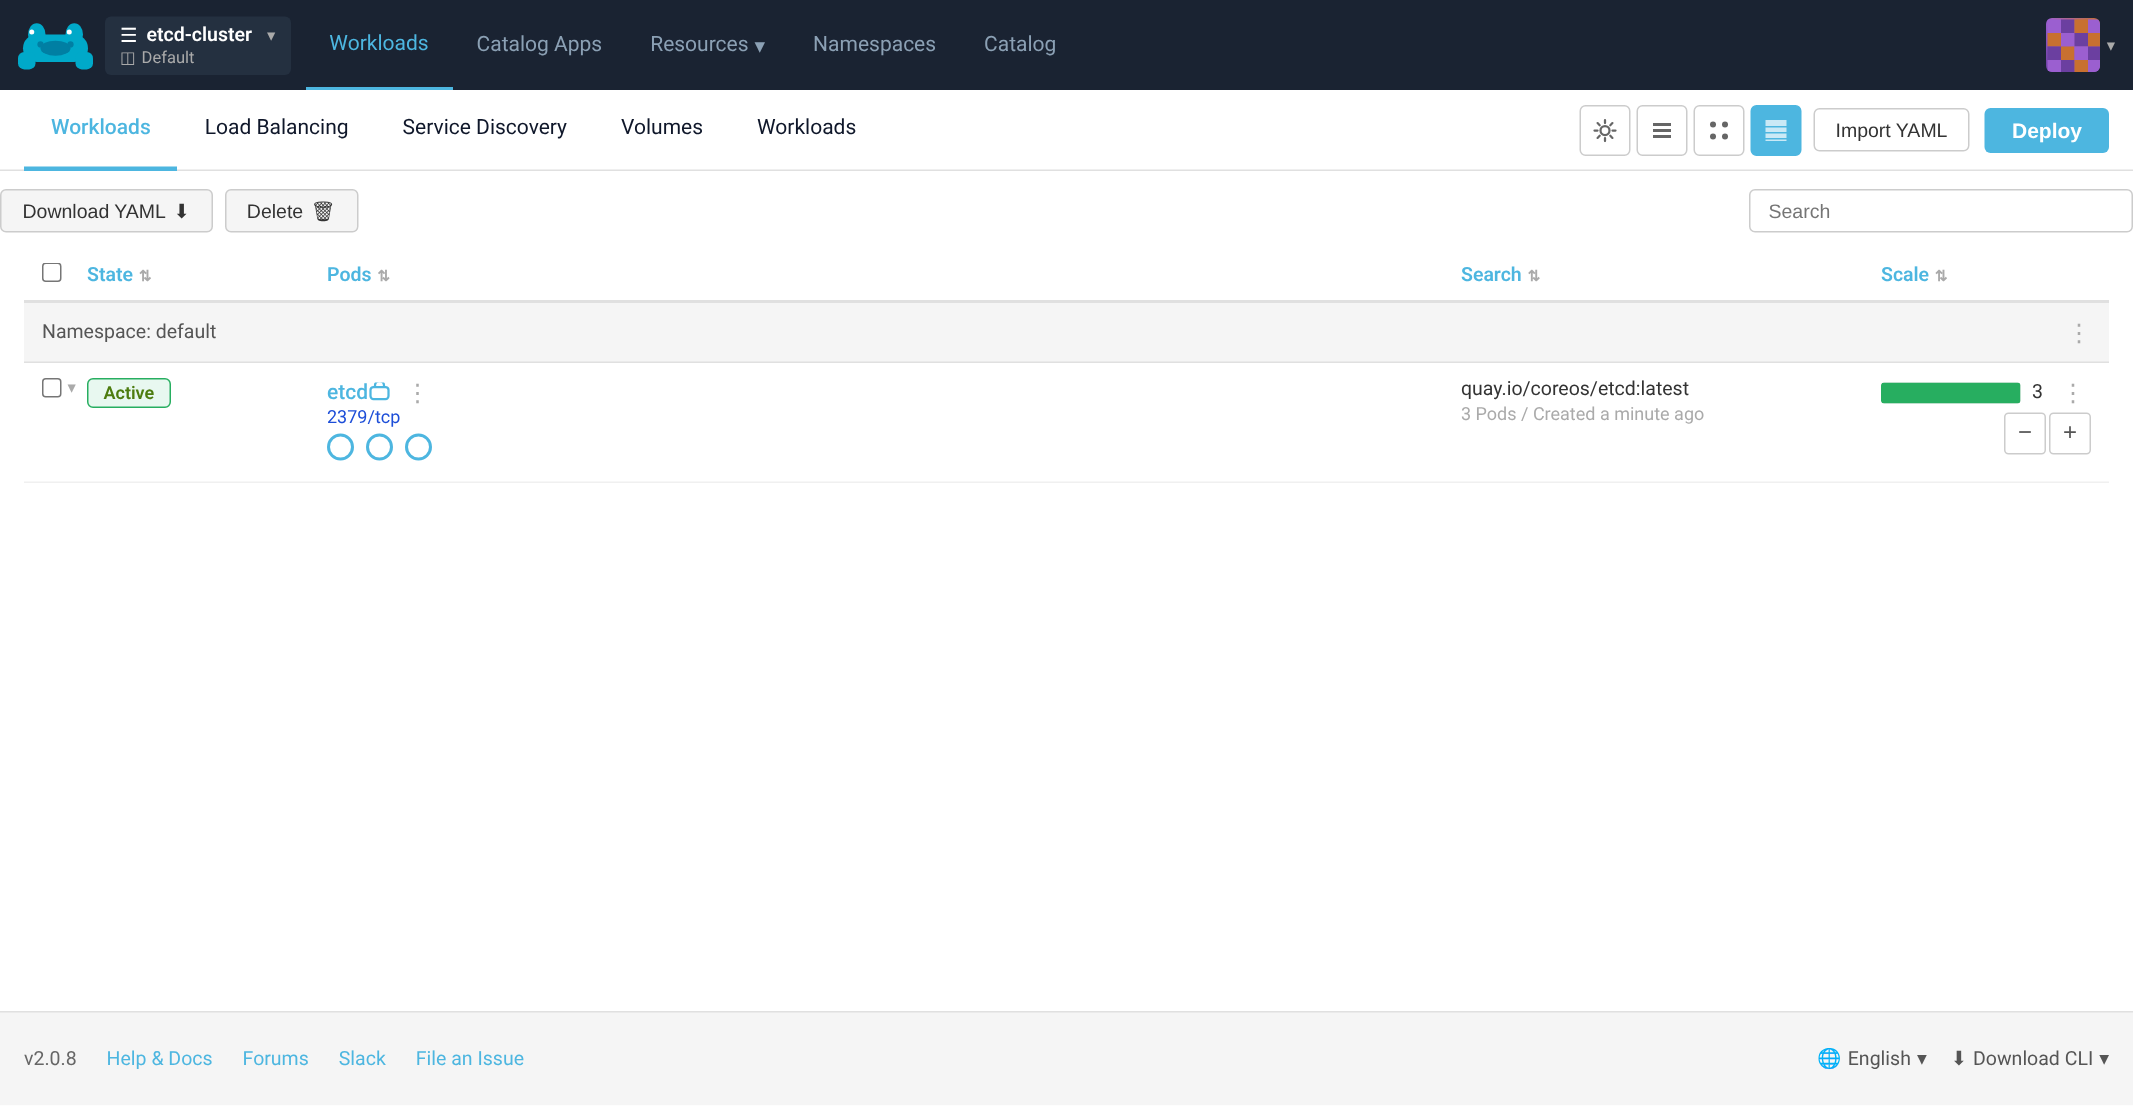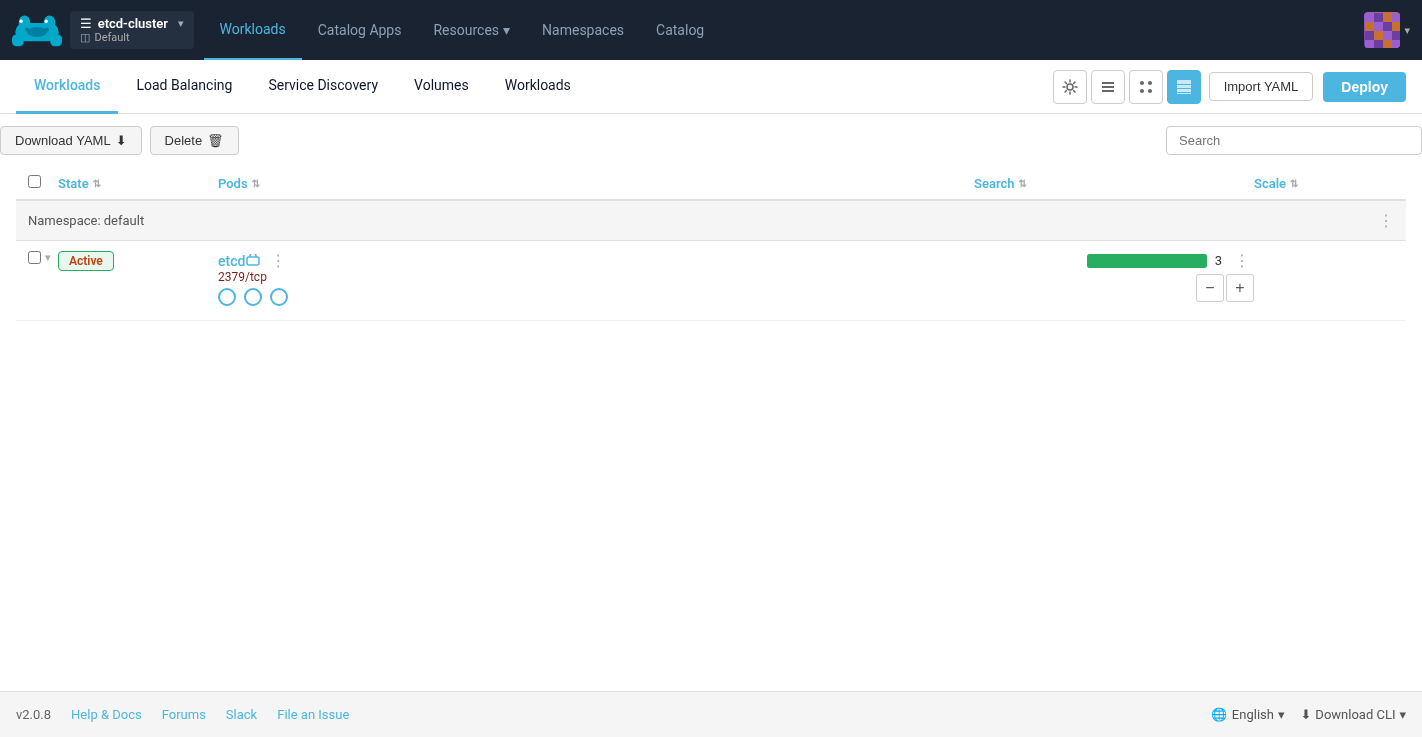--- a/index.html
+++ b/index.html
@@ -109,42 +109,42 @@
       font-size: 13px; color: #555;
     }
     .namespace-menu { color: #aaa; cursor: pointer; font-size: 16px; }
 
     .workload-row {
       display: grid; grid-template-columns: 30px 160px 1fr 280px 140px;
       padding: 10px 12px; border-bottom: 1px solid #f0f0f0; align-items: start;
     }
     .state-badge {
       display: inline-flex; align-items: center; padding: 2px 10px; border-radius: 4px;
-      font-size: 12px; font-weight: 600; background: #e8f8f0; color: #c2410c;
+      font-size: 12px; font-weight: 600; background: #e8f8f0; color: #4d7c0f;
       border: 1px solid #27ae60;
     }
     .workload-name-link { color: #4db6e0; font-size: 14px; font-weight: 500; cursor: pointer; text-decoration: none; display: flex; align-items: center; gap: 1px; }
-    .workload-port { color: #7f1d1d; font-size: 12px; }
+    .workload-port { color: #1d4ed8; font-size: 12px; }
     .workload-image { color: #333; font-size: 13px; }
     .workload-meta { color: #aaa; font-size: 12px; margin-top: 2px; }
     .scale-col { display: flex; flex-direction: column; align-items: flex-end; gap: 4px; }
     .scale-bar-wrap { width: 120px; height: 14px; background: #e0e0e0; border-radius: 2px; overflow: hidden; position: relative; }
     .scale-bar-fill { height: 100%; background: #27ae60; border-radius: 2px; }
     .scale-number { font-size: 13px; color: #333; text-align: right; }
     .scale-btns { display: flex; gap: 2px; }
     .scale-btn { width: 28px; height: 28px; border: 1px solid #ccc; background: #fff; border-radius: 3px; cursor: pointer; font-size: 16px; display: flex; align-items: center; justify-content: center; color: #555; }
     .scale-menu-btn { color: #aaa; cursor: pointer; font-size: 16px; padding: 0 4px; }
 
     .pod-circles { display: flex; gap: 8px; padding: 4px 0; }
     .pod-circle { width: 18px; height: 18px; border-radius: 50%; border: 2px solid #4db6e0; background: transparent; }
 
     
     .footer {
       background: #f5f5f5; border-top: 1px solid #e0e0e0;
-      height: 46px; display: flex; align-items: center; padding: 0 16px;
+      height: 63px; display: flex; align-items: center; padding: 0 16px;
       font-size: 13px; color: #666; gap: 20px;
     }
     .footer-right { margin-left: auto; display: flex; align-items: center; gap: 16px; }
     .footer-link { color: #4db6e0; cursor: pointer; text-decoration: none; }
     .footer-lang { display: flex; align-items: center; gap: 4px; cursor: pointer; color: #555; }
     .footer-dl { display: flex; align-items: center; gap: 4px; cursor: pointer; color: #555; }
   </style>
 </head>
 <body>
 
@@ -322,20 +322,24 @@
         <span class="scale-menu-btn">⋮</span>
       </div>
       <div class="workload-port">2379/tcp</div>
       <div class="pod-circles">
         <div class="pod-circle"></div>
         <div class="pod-circle"></div>
         <div class="pod-circle"></div>
       </div>
     </div>
 
+    <div>
+      <div class="workload-image">quay.io/coreos/etcd:latest</div>
+      <div class="workload-meta">3 Pods / Created a minute ago</div>
+    </div>
 
     <div class="scale-col">
       <div style="display:flex;align-items:center;justify-content:flex-end;gap:8px;width:100%;">
         <div class="scale-bar-wrap">
           <div class="scale-bar-fill" style="width:100%;"></div>
         </div>
         <span class="scale-number">3</span>
         <span class="scale-menu-btn">⋮</span>
       </div>
       <div class="scale-btns">

